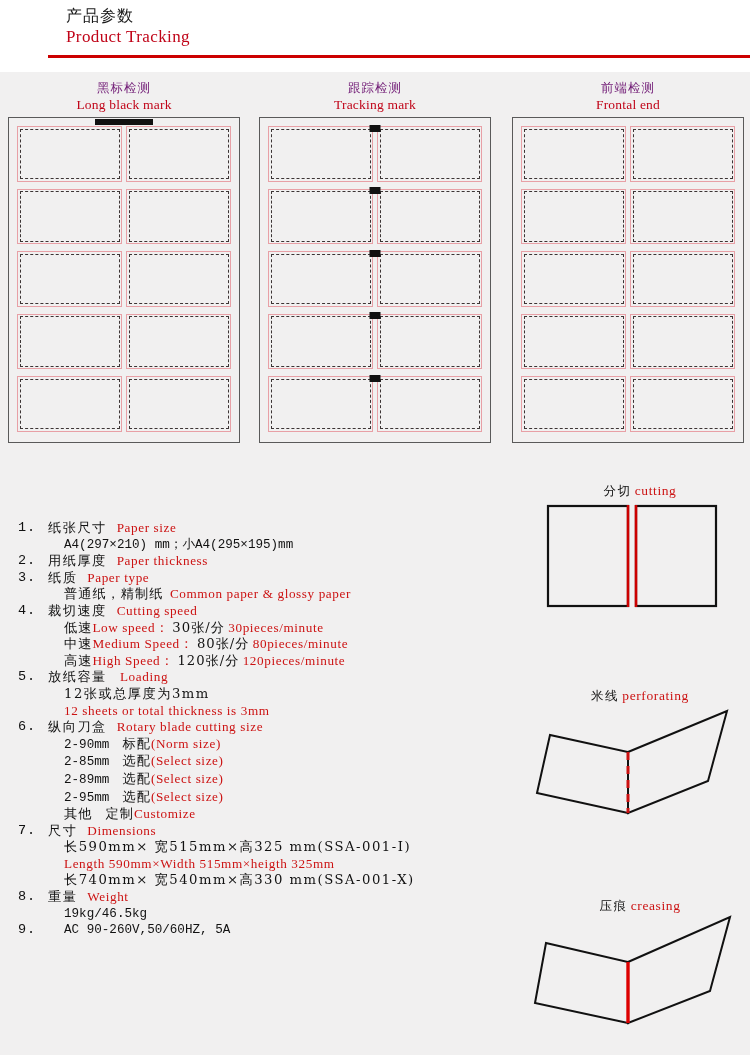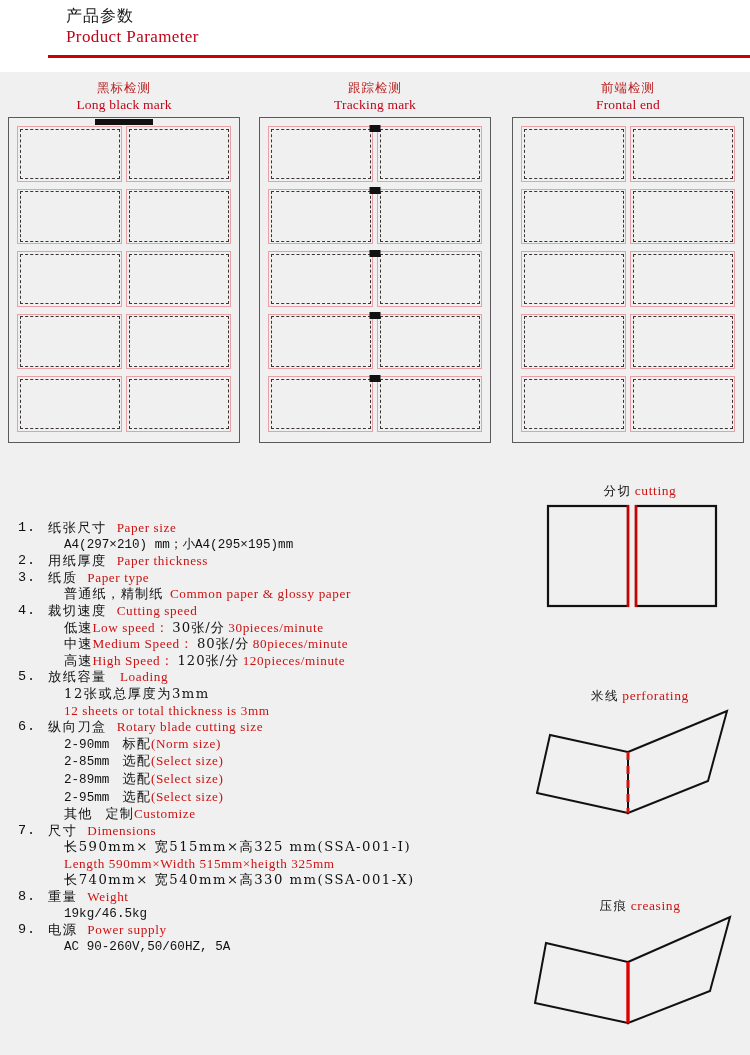--- a/index.html
+++ b/index.html
@@ -63,21 +63,21 @@
     top: 0;
     width: 232px;
   }
   .panel.p0 { left: 8px; }
   .panel.p1 { left: 259px; }
   .panel.p2 { left: 512px; }
 
   .panel-title-cn {
     text-align: center;
     font-size: 12.5px;
-    color: #b91c1c;
+    color: #701a75;
     font-family: Liberation Sans, sans-serif;
     letter-spacing: 1px;
     line-height: 16px;
   }
   .panel-title-en {
     text-align: center;
     font-size: 13.5px;
     color: #c00418;
     line-height: 17px;
     letter-spacing: 0.2px;
@@ -213,21 +213,21 @@
   }
   .fig-cap .en { font-size: 13.5px; }
   .fig-art { position: relative; width: 220px; height: 110px; }
   .fig-art svg { display: block; }
 </style>
 </head>
 <body>
 
 <div class="header">
   <div class="header-cn">产品参数</div>
-  <div class="header-en">Product Parameter</div>
+  <div class="header-en">Product Tracking</div>
   <div class="header-rule"></div>
 </div>
 
 <div class="sheet">
 
   <div class="panels">
 
     <div class="panel p0">
       <div class="panel-title-cn">黑标检测</div>
       <div class="panel-title-en">Long black mark</div>
@@ -506,24 +506,20 @@
           <span class="cn">重量</span>
           &nbsp;&nbsp;<span class="en">Weight</span>
         </div>
         <div class="sub mono blk">19kg/46.5kg</div>
       </div>
     </div>
 
     <div class="spec-item">
       <div class="spec-num">9.</div>
       <div class="spec-body">
-        <div class="spec-head">
-          <span class="cn">电源</span>
-          &nbsp;&nbsp;<span class="en">Power supply</span>
-        </div>
         <div class="sub mono blk">AC 90-260V,50/60HZ, 5A</div>
       </div>
     </div>
   </div>
 
   <div class="figs">
 
     <div class="fig fig0">
       <div class="fig-cap">
         <span class="cn">分切</span>

